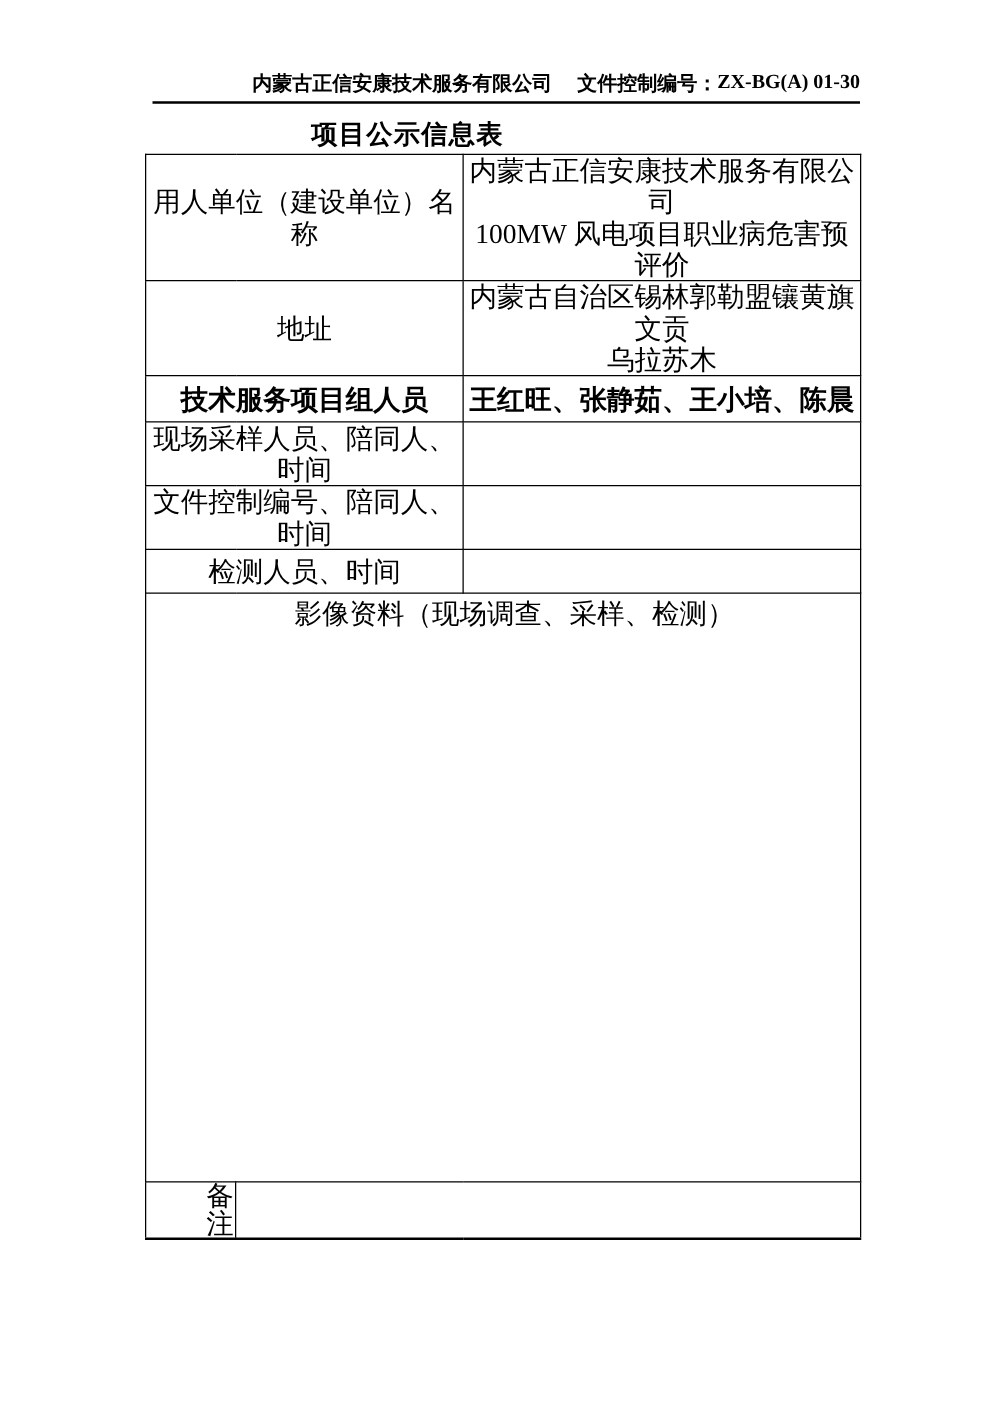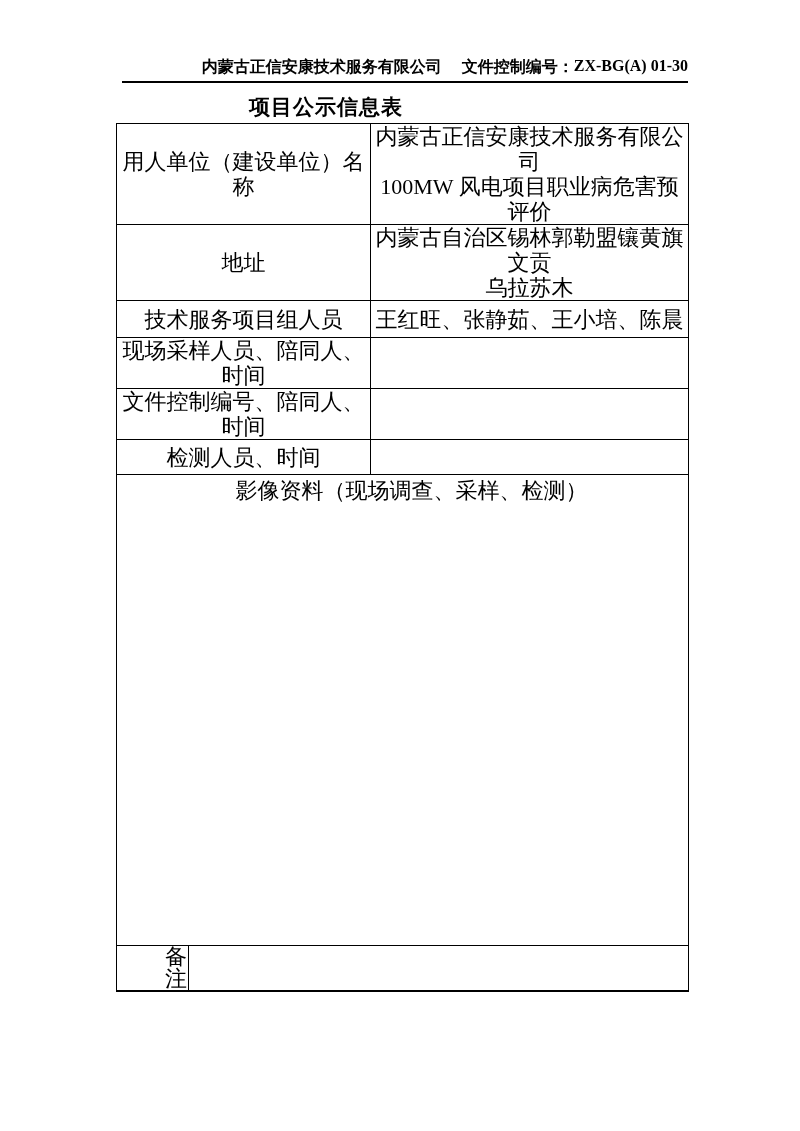--- a/index.html
+++ b/index.html
@@ -62,21 +62,21 @@
     vertical-align: middle;
     padding: 0 2px;
     line-height: 25px;
     white-space: pre-line;
     overflow: hidden;
   }
   table.form { border: 1px solid #000; border-bottom: 2px solid #000; }
   tr.r1 td { height: 50px; }
   tr.r2 td { height: 48px; }
   tr.r3 td { height: 33px; }
-  tr.r4 td { height: 37px; }
+  tr.r4 td { height: 37px; font-weight: bold; }
   tr.r5 td { height: 35px; }
   tr.r6 td { height: 36px; }
   tr.r7 td { height: 35px; }
   tr.r8 td { height: 471px; vertical-align: top; padding-top: 3px; padding-left: 20px; }
   tr.r9 td { height: 27px; line-height: 22px; padding-left: 48px; }
 </style>
 </head>
 <body>
 
 <div class="page">

